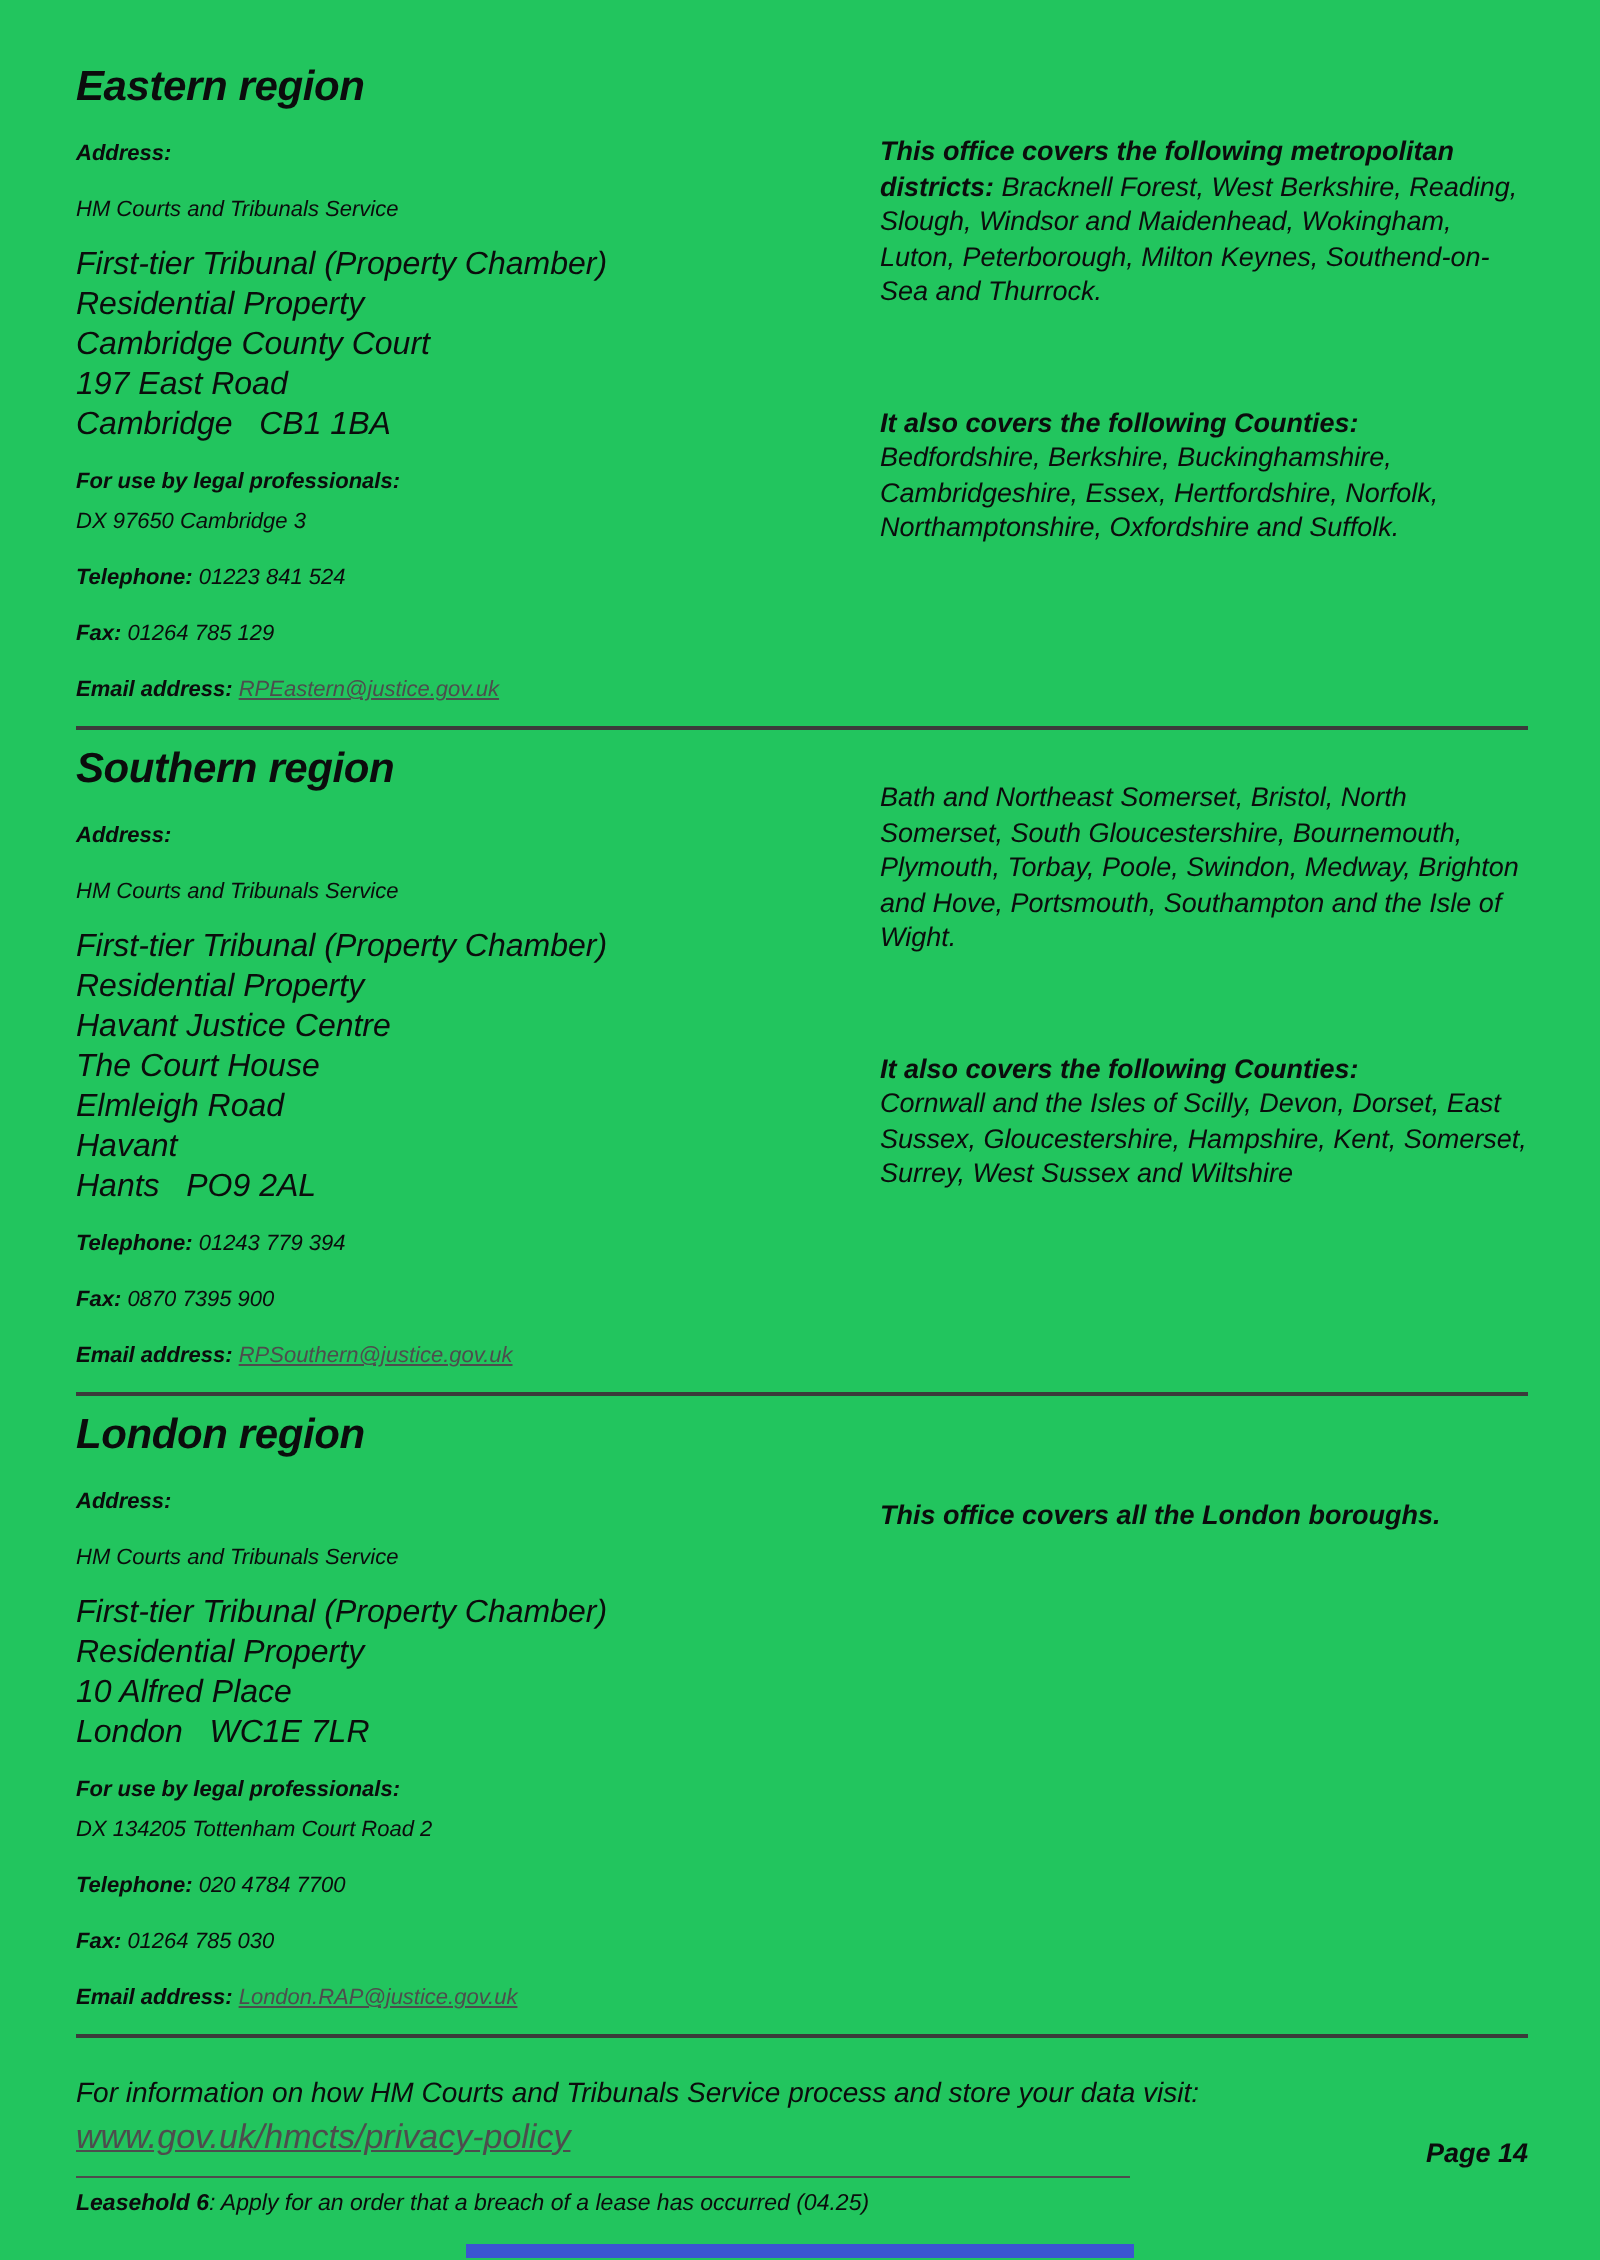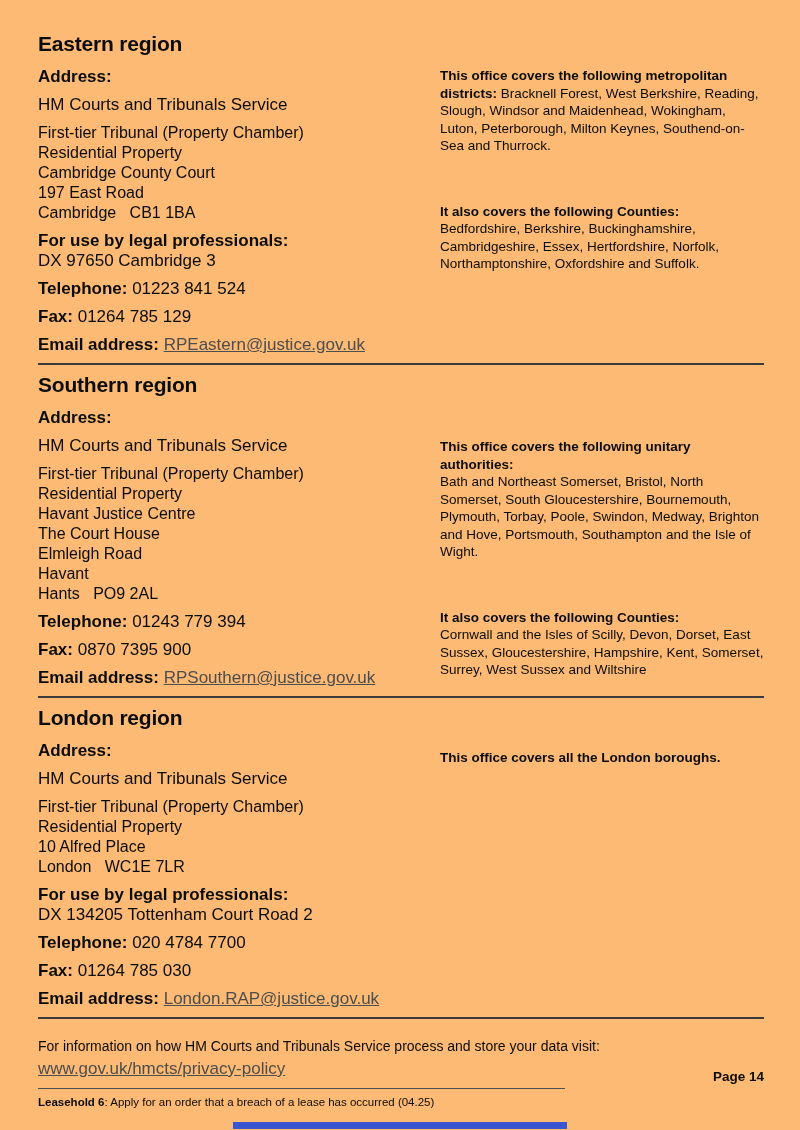--- a/index.html
+++ b/index.html
@@ -1,26 +1,26 @@
 <!DOCTYPE html>
 <html><head>
 <meta charset="utf-8">
 <style>
   html,body{margin:0;padding:0;background:#ffffff;}
-  .page{position:relative;width:800px;height:1130px;background:#fdba74;overflow:hidden;
-        font-family:"Liberation Sans",sans-serif;color:#0b0c0c;}
+  .page{position:relative;width:800px;height:1130px;background:#22c55e;overflow:hidden;
+        font-family:"Liberation Sans",sans-serif;color:#0b0c0c;font-style:italic;}
   .content{padding:33px 36px 0 38px;}
   h2.region-title{font-size:21px;line-height:22px;font-weight:bold;margin:0 0 12px 0;letter-spacing:-0.2px;}
   .cols{display:flex;align-items:flex-start;}
   .left{width:402px;flex:none;}
   .right{width:326px;flex:none;margin-left:auto;font-size:13.5px;line-height:17.5px;}
   .right-0{padding-top:34px;}
   .right-1{padding-top:16px;}
   .right-2{padding-top:42px;}
-  p{margin:0 0 8px 0;font-size:17px;line-height:20px;}
+  p{margin:0 0 8px 0;font-size:11px;line-height:20px;}
   p.bold{font-weight:bold;}
   .addr-block{margin:0 0 8px 0;}
   .addr-line{font-size:16px;line-height:20px;white-space:pre-wrap;}
   .tight{margin:0;}
   .kv b{font-weight:bold;}
   .cov{font-size:13.5px;line-height:17.5px;margin:0 0 8px 0;}
   .cov b.blk{display:block;margin-top:48px;}
   a.link{color:#4d4d4d;text-decoration:underline;cursor:pointer;}
   hr.rule{border:none;border-top:2px solid #3b3b3b;margin:0 0 9px 0;}
   .footer{margin-top:18px;position:relative;}
@@ -80,21 +80,21 @@
             <div class="addr-line">The Court House</div>
             <div class="addr-line">Elmleigh Road</div>
             <div class="addr-line">Havant</div>
             <div class="addr-line">Hants   PO9 2AL</div>
           </div>
           <p class="kv"><b>Telephone:</b> <span>01243 779 394</span></p>
           <p class="kv"><b>Fax:</b> <span>0870 7395 900</span></p>
           <p class="kv"><b>Email address:</b> <a class="link">RPSouthern@justice.gov.uk</a></p>
         </div>
         <div class="right right-1">
-          <p class="cov"><b class="blk">This office covers the following unitary authorities:</b><span>Bath and Northeast Somerset, Bristol, North Somerset, South Gloucestershire, Bournemouth, Plymouth, Torbay, Poole, Swindon, Medway, Brighton and Hove, Portsmouth, Southampton and the Isle of Wight.</span></p>
+          <p class="cov"><span>Bath and Northeast Somerset, Bristol, North Somerset, South Gloucestershire, Bournemouth, Plymouth, Torbay, Poole, Swindon, Medway, Brighton and Hove, Portsmouth, Southampton and the Isle of Wight.</span></p>
           <p class="cov"><b class="blk">It also covers the following Counties:</b><span>Cornwall and the Isles of Scilly, Devon, Dorset, East Sussex, Gloucestershire, Hampshire, Kent, Somerset, Surrey, West Sussex and Wiltshire</span></p>
         </div>
       </div>
       <hr class="rule">
     </section>
 
     <section>
       <div class="cols">
         <div class="left">
           <h2 class="region-title">London region</h2>

